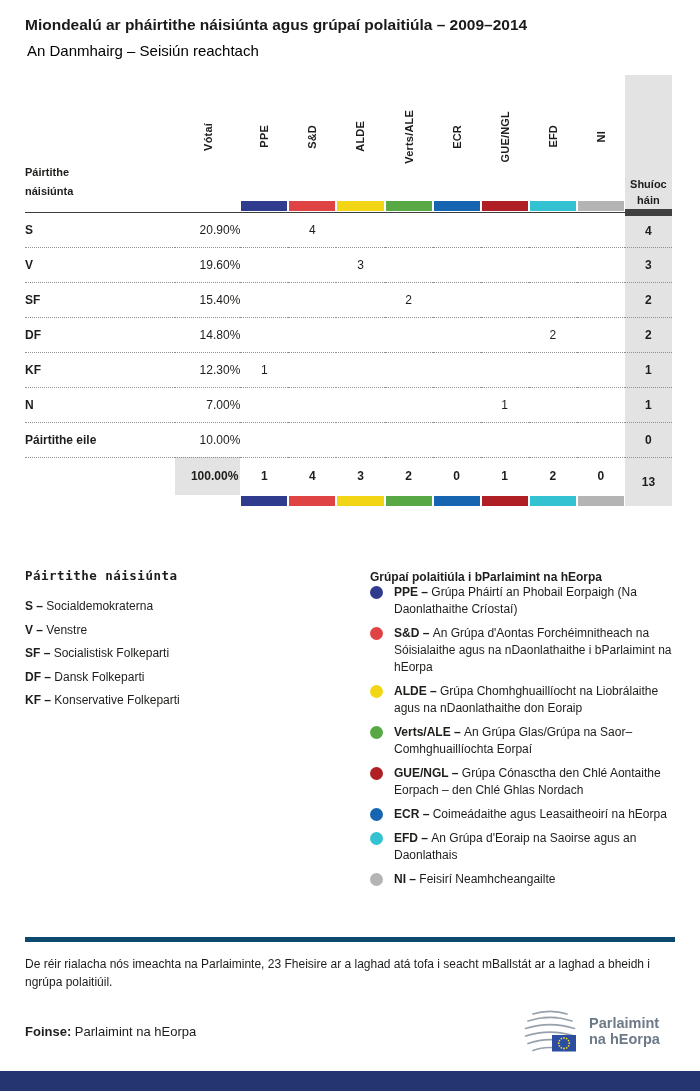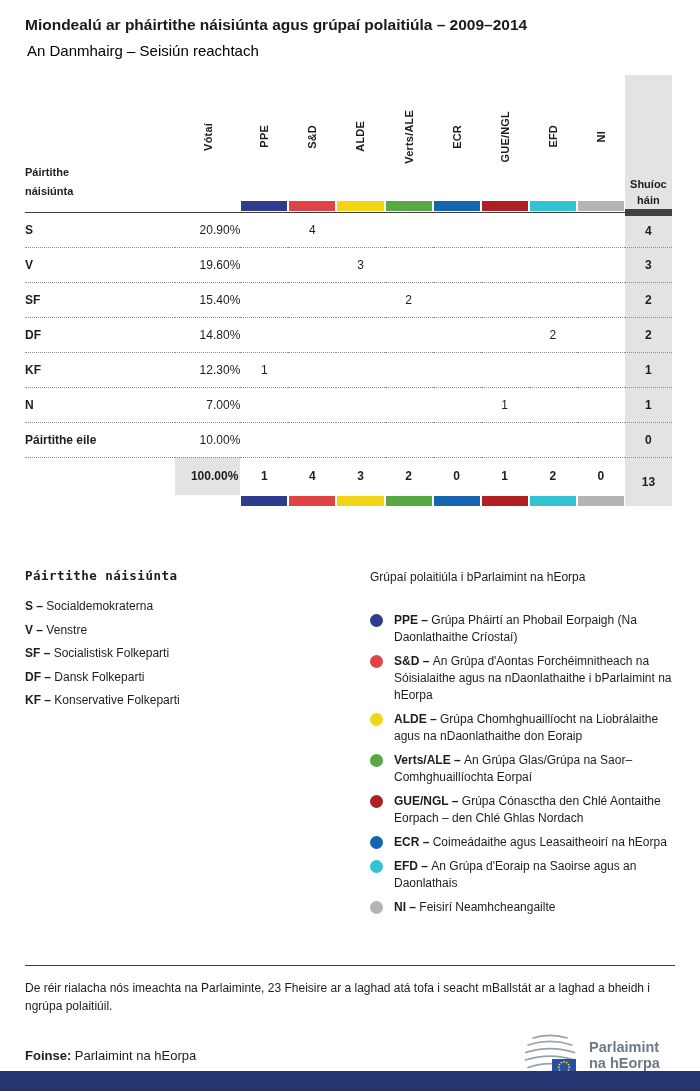--- a/index.html
+++ b/index.html
@@ -34,26 +34,26 @@
   tfoot td { font-weight: 700; border: none; }
   tfoot td.votes-total { background: #e3e3e3; text-align: right; padding-right: 2px; }
   tfoot tr.bar-row td { border-bottom: none; }
 
   .legend { display: flex; margin-top: 62px; }
   .leg-left { width: 345px; flex: none; }
   .leg-right { flex: 1; }
   .lp-title { font-family: "DejaVu Sans Mono", monospace; font-size: 12.5px; font-weight: 700; letter-spacing: 0.5px; margin: 0 0 16px; }
   .lp-item { font-size: 12px; margin-bottom: 9.5px; }
   .b { font-weight: 700; }
-  .lg-title { font-size: 12px; font-weight: 400; margin: 2px 0 28px; }
+  .lg-title { font-size: 12px; font-weight: 700; margin: 2px 0 0; }
   .lg-item { display: flex; gap: 11px; margin-bottom: 7px; font-size: 12px; line-height: 1.42; }
   .dot { width: 13px; height: 13px; border-radius: 50%; flex: none; margin-top: 2px; }
   .lg-text { flex: 1; }
 
-  .footnote { border-top: 1px solid #0c4a6e; margin-top: 42px; padding-top: 13px; font-size: 12px; line-height: 1.5; }
+  .footnote { border-top: 5px solid #0c4a6e; margin-top: 42px; padding-top: 13px; font-size: 12px; line-height: 1.5; }
 
   .footer { display: flex; justify-content: space-between; align-items: center; margin-top: 18px; }
   .source { font-size: 13px; }
   .logo { display: flex; align-items: center; gap: 10px; }
   .logo-text { font-size: 14.5px; font-weight: 700; color: #6d7a88; line-height: 1.15; width: 86px; }
 
   .bottom-bar { position: absolute; left: 0; bottom: 0; width: 700px; height: 20px; background: #253571; }
 </style>
 </head>
 <body>

